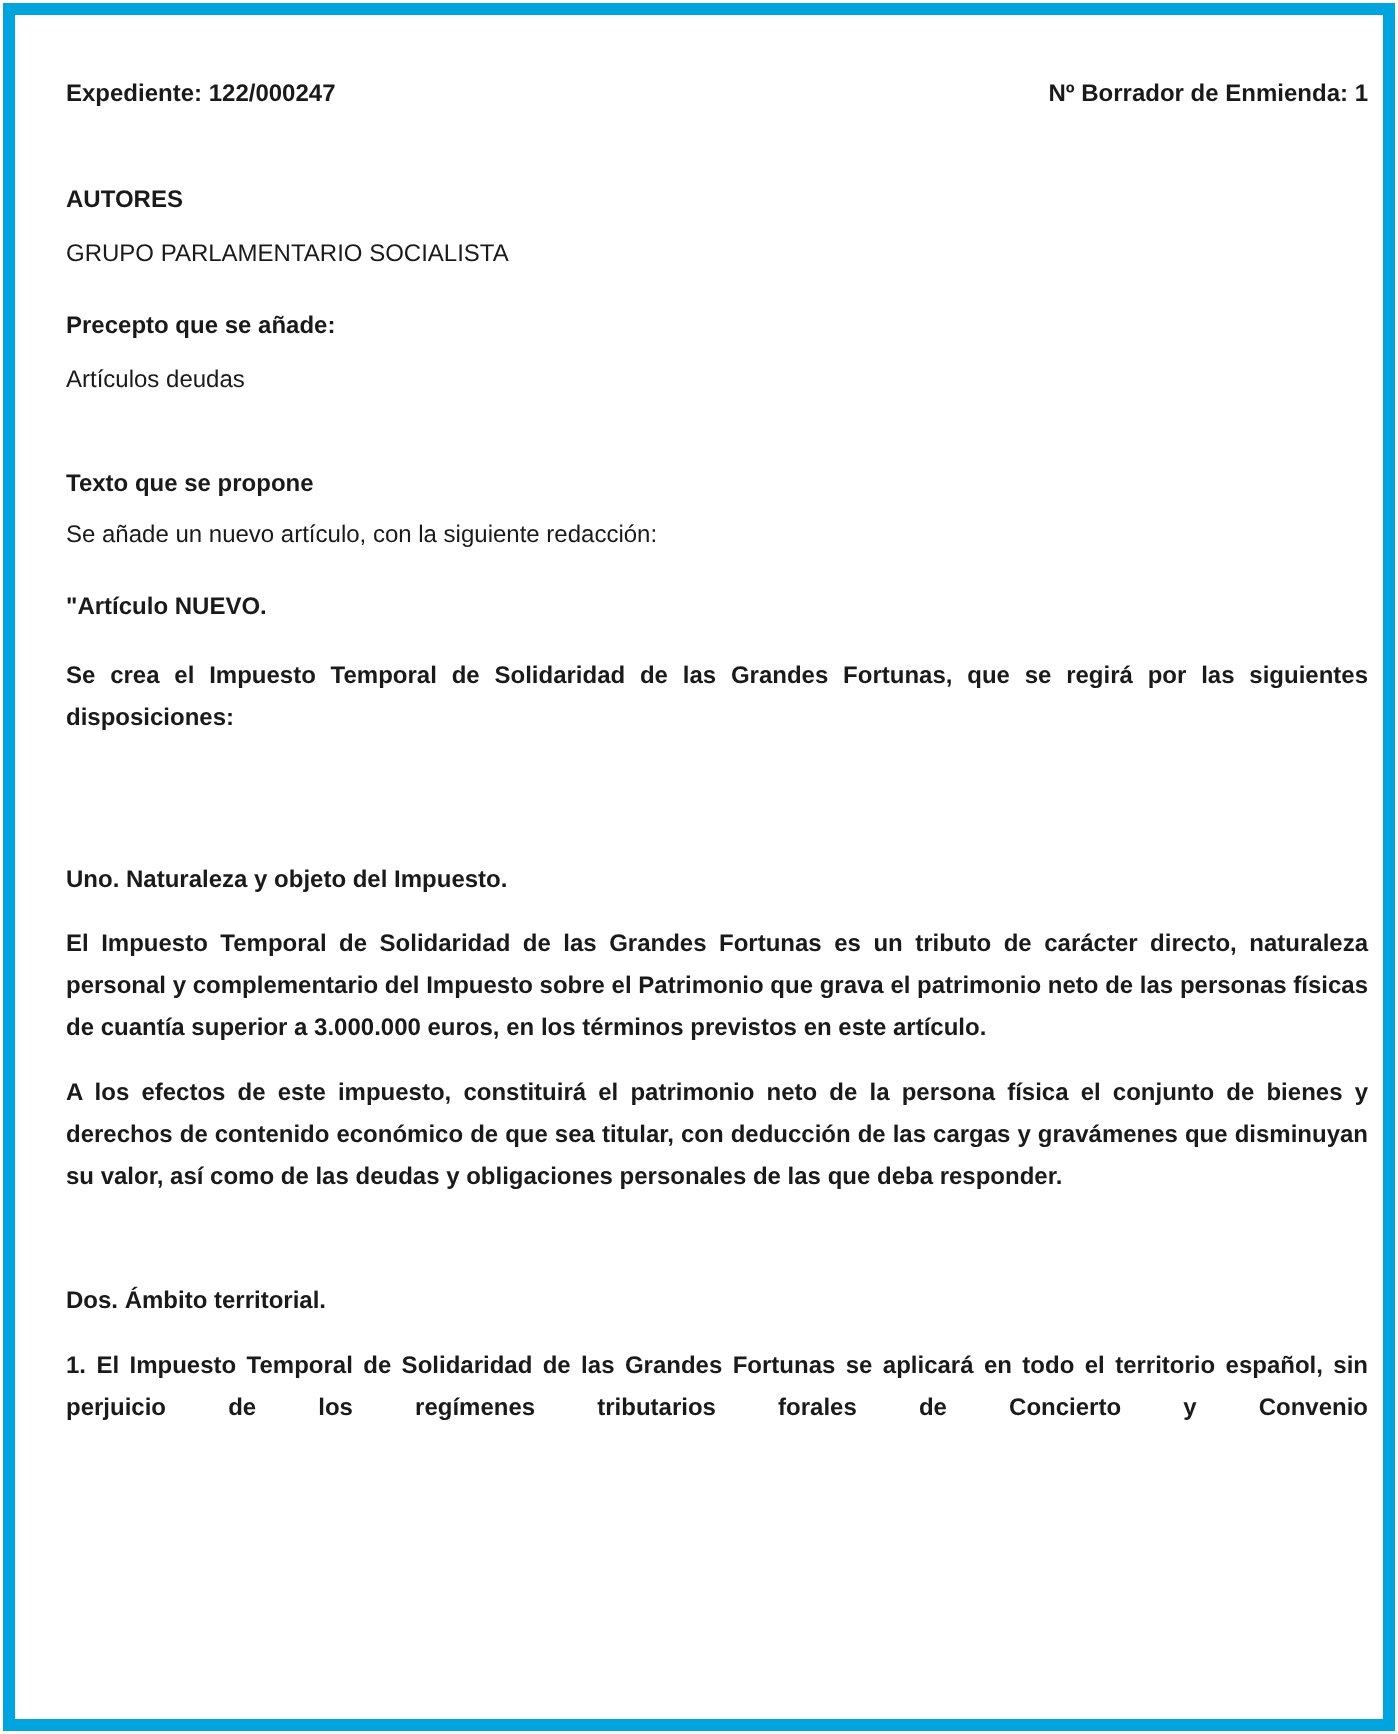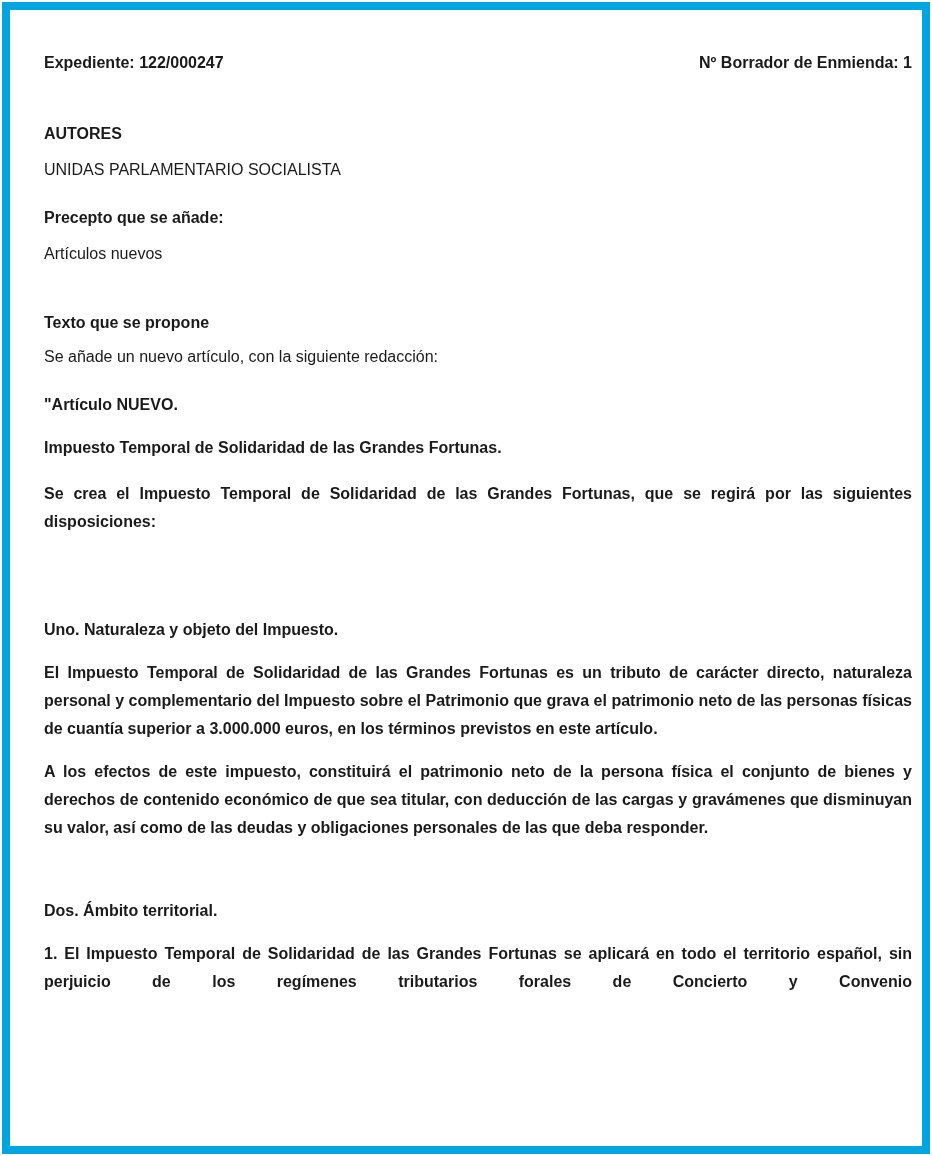--- a/index.html
+++ b/index.html
@@ -50,30 +50,29 @@
 
 <div class="page">
   <div class="inner">
 
     <div class="b bold header-row mt-39">
       <span>Expediente: 122/000247</span>
       <span>Nº Borrador de Enmienda: 1</span>
     </div>
 
     <div class="b bold mt-43">AUTORES</div>
-    <div class="b mt-8">UNIDAS PARLAMENTARIO SOCIALISTA</div>
+    <div class="b mt-8">GRUPO PARLAMENTARIO SOCIALISTA</div>
 
     <div class="b bold mt-40">Precepto que se añade:</div>
-    <div class="b mt-8">Artículos nuevos</div>
+    <div class="b mt-8">Artículos deudas</div>
 
     <div class="b bold mt-41">Texto que se propone</div>
     <div class="b mt-6">Se añade un nuevo artículo, con la siguiente redacción:</div>
 
     <div class="b bold mt-20">"Artículo NUEVO.</div>
-    <div class="b bold mt-15">Impuesto Temporal de Solidaridad de las Grandes Fortunas.</div>
     <div class="b bold just mt-18">Se crea el Impuesto Temporal de Solidaridad de las Grandes Fortunas, que se regirá por las siguientes disposiciones:</div>
 
     <div class="b bold mt-62">Uno. Naturaleza y objeto del Impuesto.</div>
     <div class="b bold just mt-15">El Impuesto Temporal de Solidaridad de las Grandes Fortunas es un tributo de carácter directo, naturaleza personal y complementario del Impuesto sobre el Patrimonio que grava el patrimonio neto de las personas físicas de cuantía superior a 3.000.000 euros, en los términos previstos en este artículo.</div>
     <div class="b bold just mt-15">A los efectos de este impuesto, constituirá el patrimonio neto de la persona física el conjunto de bienes y derechos de contenido económico de que sea titular, con deducción de las cargas y gravámenes que disminuyan su valor, así como de las deudas y obligaciones personales de las que deba responder.</div>
 
     <div class="b bold mt-55">Dos. Ámbito territorial.</div>
     <div class="b bold cut mt-15">1. El Impuesto Temporal de Solidaridad de las Grandes Fortunas se aplicará en todo el territorio español, sin perjuicio de los regímenes tributarios forales de Concierto y Convenio</div>
 
   </div>

